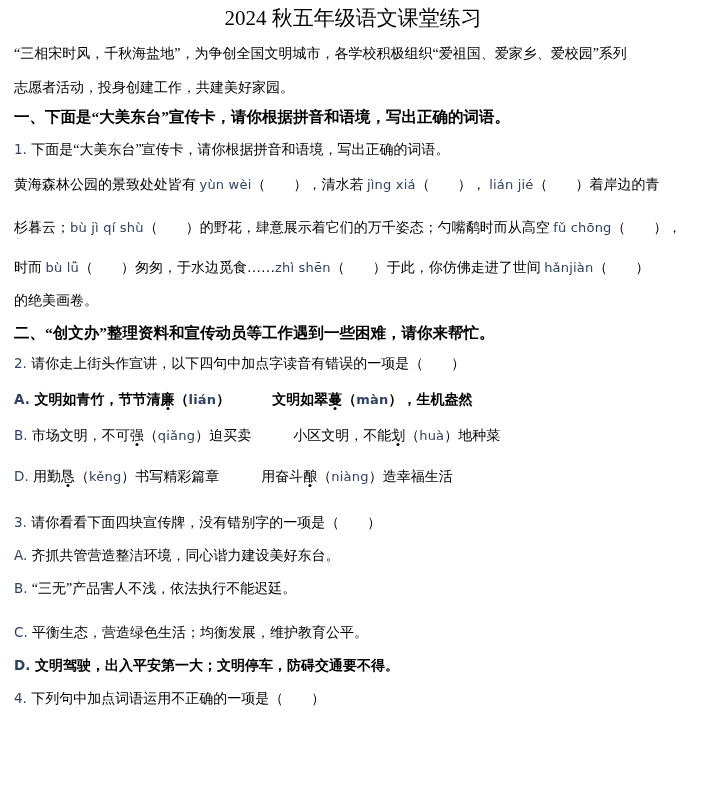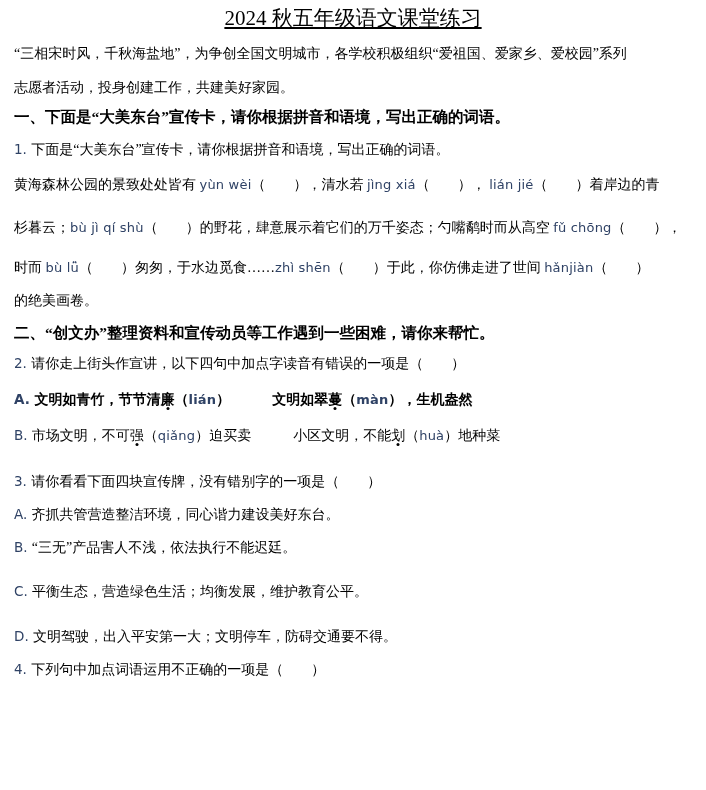--- a/index.html
+++ b/index.html
@@ -49,32 +49,33 @@
     bottom: -3px;
     width: 3px; height: 3px;
     border-radius: 50%;
     background: #000;
   }
 </style>
 </head>
 <body>
 
 <div class="page">
-    <div class="line title" style="margin-top: 4px; text-decoration: underline;"><span class="t">2024 秋五年级语文课堂练习</span></div>
+    <div class="line title" style="margin-top: 4px;"><span class="t">2024 秋五年级语文课堂练习</span></div>
     <div class="line body" style="margin-top: 12px;"><span class="t">“三相宋时风，千秋海盐地”，为争创全国文明城市，各学校积极组织“爱祖国、爱家乡、爱校园”系列</span></div>
     <div class="line body" style="margin-top: 14px;"><span class="t">志愿者活动，投身创建工作，共建美好家园。</span></div>
     <div class="line heading" style="margin-top: 8px;"><span class="t">一、下面是“大美东台”宣传卡，请你根据拼音和语境，写出正确的词语。</span></div>
     <div class="line body" style="margin-top: 11px;"><span class="num">1. </span><span class="t">下面是“大美东台”宣传卡，请你根据拼音和语境，写出正确的词语。</span></div>
     <div class="line body" style="margin-top: 15px;"><span class="t">黄海森林公园的景致处处皆有 </span><span class="pinyin">yùn wèi</span><span class="t">（　　），清水若 </span><span class="pinyin">jìng xiá</span><span class="t">（　　）， </span><span class="pinyin">lián jié</span><span class="t">（　　）着岸边的青</span></div>
     <div class="line body" style="margin-top: 23px;"><span class="t">杉暮云；</span><span class="pinyin">bù jì qí shù</span><span class="t">（　　）的野花，肆意展示着它们的万千姿态；勺嘴鹬时而从高空 </span><span class="pinyin">fǔ chōng</span><span class="t">（　　），</span></div>
     <div class="line body" style="margin-top: 20px;"><span class="t">时而 </span><span class="pinyin">bù lǚ</span><span class="t">（　　）匆匆，于水边觅食……</span><span class="pinyin">zhì shēn</span><span class="t">（　　）于此，你仿佛走进了世间 </span><span class="pinyin">hǎnjiàn</span><span class="t">（　　）</span></div>
     <div class="line body" style="margin-top: 13px;"><span class="t">的绝美画卷。</span></div>
     <div class="line heading" style="margin-top: 11px;"><span class="t">二、“创文办”整理资料和宣传动员等工作遇到一些困难，请你来帮忙。</span></div>
     <div class="line body" style="margin-top: 9px;"><span class="num">2. </span><span class="t">请你走上街头作宣讲，以下四句中加点字读音有错误的一项是（　　）</span></div>
     <div class="line body" style="margin-top: 15px; font-weight: bold;"><span class="num">A. </span><span class="t">文明如青竹，节节清</span><span class="dotted">廉</span><span class="t">（</span><span class="pinyin">lián</span><span class="t">）　　　文明如翠</span><span class="dotted">蔓</span><span class="t">（</span><span class="pinyin">màn</span><span class="t">），生机盎然</span></div>
     <div class="line body" style="margin-top: 15px;"><span class="num">B. </span><span class="t">市场文明，不可</span><span class="dotted">强</span><span class="t">（</span><span class="pinyin">qiǎng</span><span class="t">）迫买卖　　　小区文明，不能</span><span class="dotted">划</span><span class="t">（</span><span class="pinyin">huà</span><span class="t">）地种菜</span></div>
+    <div class="line body" style="margin-top: 20px;"><span class="num">D. </span><span class="t">用勤</span><span class="dotted">恳</span><span class="t">（</span><span class="pinyin">kěng</span><span class="t">）书写精彩篇章　　　用奋斗</span><span class="dotted">酿</span><span class="t">（</span><span class="pinyin">niàng</span><span class="t">）造幸福生活</span></div>
     <div class="line body" style="margin-top: 25px;"><span class="num">3. </span><span class="t">请你看看下面四块宣传牌，没有错别字的一项是（　　）</span></div>
     <div class="line body" style="margin-top: 12px;"><span class="num">A. </span><span class="t">齐抓共管营造整洁环境，同心谐力建设美好东台。</span></div>
     <div class="line body" style="margin-top: 12px;"><span class="num">B. </span><span class="t">“三无”产品害人不浅，依法执行不能迟廷。</span></div>
     <div class="line body" style="margin-top: 23px;"><span class="num">C. </span><span class="t">平衡生态，营造绿色生活；均衡发展，维护教育公平。</span></div>
-    <div class="line body" style="margin-top: 24px;"><span class="num">D. </span><span class="t">文明驾驶，出入平安第一大；文明停车，防碍交通要不得。</span></div>
+    <div class="line body" style="margin-top: 12px; font-weight: bold;"><span class="num">D. </span><span class="t">文明驾驶，出入平安第一大；文明停车，防碍交通要不得。</span></div>
     <div class="line body" style="margin-top: 12px;"><span class="num">4. </span><span class="t">下列句中加点词语运用不正确的一项是（　　）</span></div>
   </div>
 
 </body></html>

